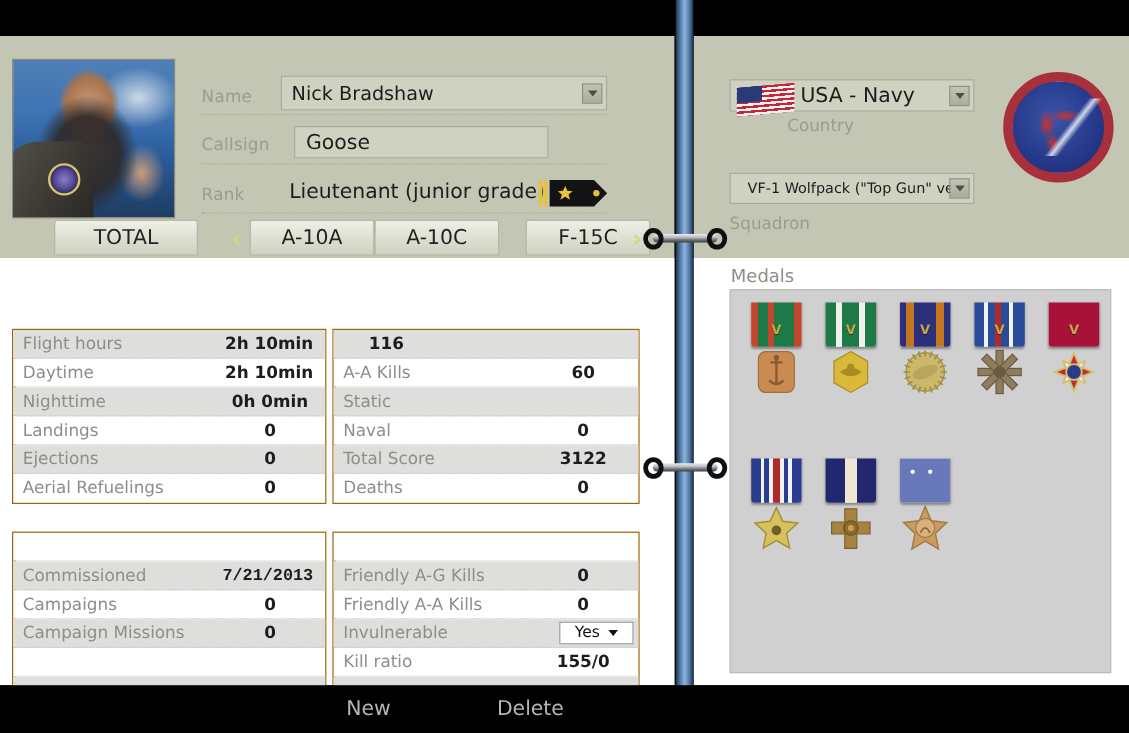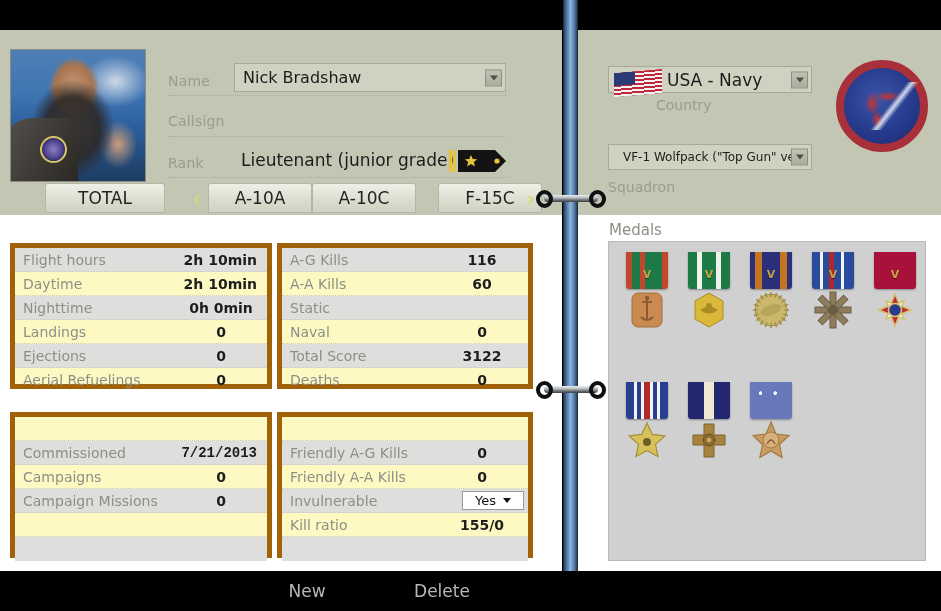--- a/index.html
+++ b/index.html
@@ -134,22 +134,23 @@
   .tab-small { width: 104px; }
   .nav-chev {
     position: absolute; top: 4px; width: 18px; height: 24px;
     display: flex; align-items: center; justify-content: center;
     color: #d8d67a; font-size: 21px; font-weight: bold;
   }
 
   
   .stat-table {
     position: absolute;
-    border: 5px solid #a16207;
-    background: #fef9c3;
+    border: 1px solid #a16207;
+    background: #ffffff;
+    margin-top: 31px;
   }
   .stat-row {
     display: flex; align-items: center; height: 24px;
     border-bottom: 1px dotted #c9cbc6;
     padding: 0 10px 0 8px;
     font-size: 14px;
   }
   .stat-row:last-child { border-bottom: none; }
   .stat-row.alt { background: #dededc; }
   .stat-row .k { color: #8c8f88; flex: 1; white-space: nowrap; }
@@ -266,20 +267,23 @@
   </div>
 
   <div class="fld-label" style="left:168px; top:73px;">Name</div>
   <div class="combo" style="left:234px; top:63px; width:272px; height:29px;">
     <span>Nick Bradshaw</span>
     <span class="arrow-box"></span>
   </div>
   <div class="dotted-rule" style="left:168px; top:95px; width:338px;"></div>
 
   <div class="fld-label" style="left:168px; top:113px;">Callsign</div>
+  <div class="textbox" style="left:245px; top:105px; width:212px; height:27px;">
+    <span>Goose</span>
+  </div>
   <div class="dotted-rule" style="left:168px; top:136px; width:338px;"></div>
 
   <div class="fld-label" style="left:168px; top:155px;">Rank</div>
   <div class="plaintext" style="left:241px; top:150px;">Lieutenant (junior grade)</div>
   <div id="rank-insignia">
     <svg width="60" height="24" viewBox="0 0 60 24">
       <rect x="0" y="1" width="3" height="22" fill="#e8c23a"></rect>
       <rect x="4" y="1" width="3" height="22" fill="#e8c23a"></rect>
       <path d="M9 1 H46 L57 12 L46 23 H9 Z" fill="#131313"></path>
       <circle cx="48" cy="12" r="2.6" fill="#e8c23a"></circle>
@@ -326,21 +330,20 @@
         <span class="k">Ejections</span>
         <span class="v" style="min-width: 72px;">0</span>
       </div>
       <div class="stat-row">
         <span class="k">Aerial Refuelings</span>
         <span class="v" style="min-width: 72px;">0</span>
       </div>
     </div>
   <div class="stat-table" id="tbl-stats-right" style="left:277px; top:243px; width:256px; height:146px;">
       <div class="stat-row alt">
-        <span class="k">A-G Kills</span>
         <span class="v" style="min-width: 72px;">116</span>
       </div>
       <div class="stat-row">
         <span class="k">A-A Kills</span>
         <span class="v" style="min-width: 72px;">60</span>
       </div>
       <div class="stat-row alt">
         <span class="k">Static</span>
         <span class="v" style="min-width: 72px;"></span>
       </div>

